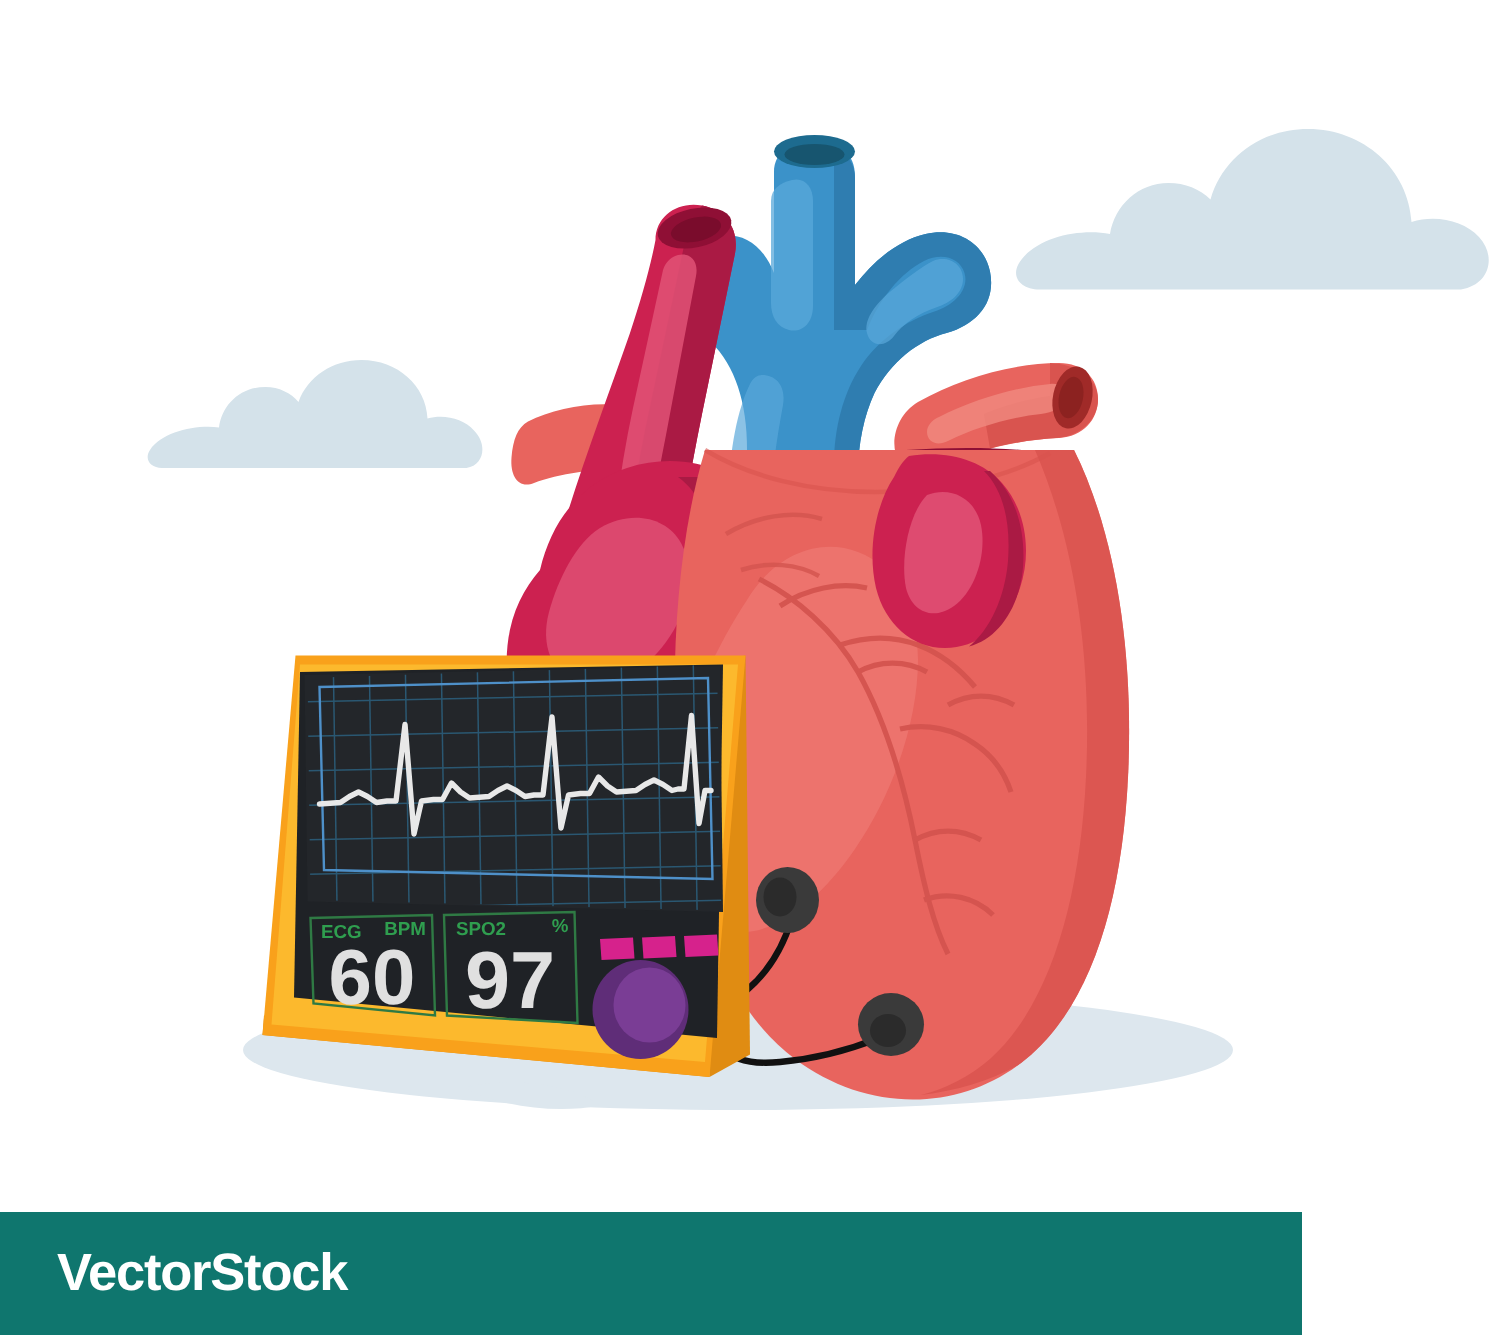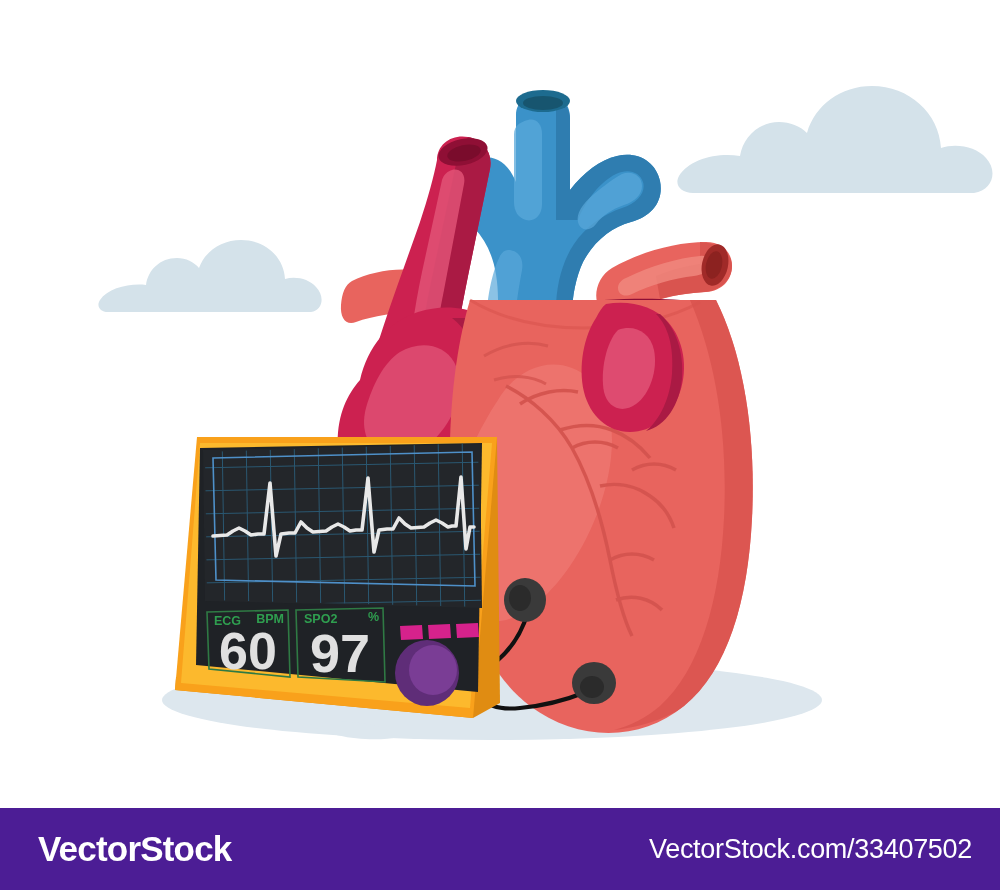--- a/index.html
+++ b/index.html
@@ -29,23 +29,23 @@
   }
   .illustration svg {
     display: block;
     width: 1000px;
     height: 810px;
   }
   .footer-bar {
     position: absolute;
     left: 0;
     top: 808px;
-    width: 1000px;
+    width: 868px;
     height: 82px;
-    background: #4c1d95;
+    background: #0f766e;
   }
   .footer-brand {
     position: absolute;
     left: 38px;
     top: 50%;
     transform: translateY(-50%);
     color: #ffffff;
     font-size: 35px;
     font-weight: bold;
     letter-spacing: -0.8px;
@@ -332,16 +332,15 @@
         <g>
           <ellipse cx="427" cy="673" rx="32" ry="33" fill="#5f2d78"></ellipse>
           <ellipse cx="433" cy="670" rx="24" ry="25" fill="#7a3d95"></ellipse>
         </g>
       </g>
     </svg>
   </div>
 
   <div class="footer-bar">
     <div class="footer-brand">VectorStock</div>
-    <div class="footer-url">VectorStock.com/33407502</div>
   </div>
 
 </div>
 
 </body></html>

